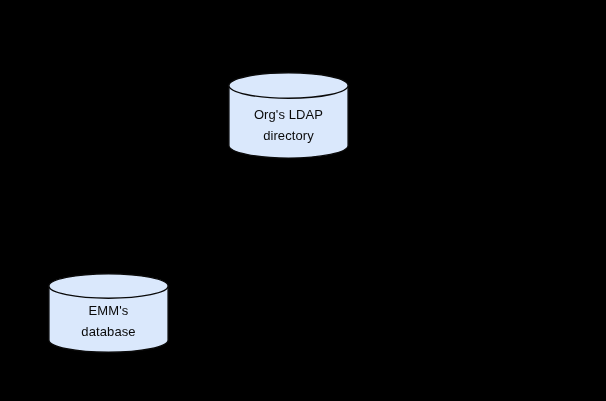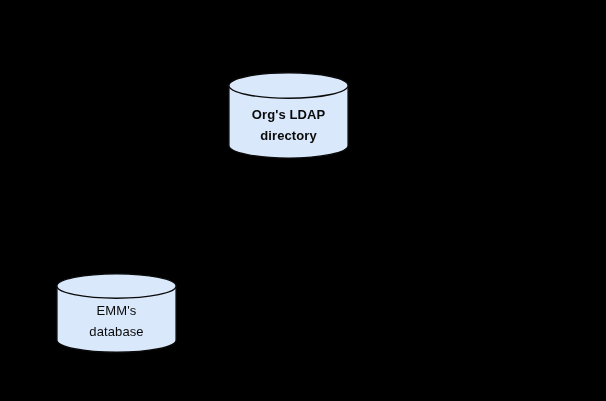--- a/index.html
+++ b/index.html
@@ -40,23 +40,23 @@
     font-family: "Liberation Sans", sans-serif;
     font-size: 13px;
     line-height: 21px;
     letter-spacing: 0.1px;
     white-space: pre-line;
     pointer-events: none;
     user-select: none;
   }
   
   #cyl-ldap { left: 228px; top: 72px; width: 121px; height: 87px; }
-  #cyl-ldap .cyl-label { top: 32px; font-weight: bold; }
+  #cyl-ldap .cyl-label { top: 32px; }
   
-  #cyl-emm { left: 56px; top: 273px; width: 121px; height: 80px; }
+  #cyl-emm { left: 48px; top: 273px; width: 121px; height: 80px; }
   #cyl-emm .cyl-label { top: 27px; }
   
   #cyl-google { left: 413px; top: 275px; width: 121px; height: 81px; }
   #cyl-google .cyl-label { top: 38px; }
 </style>
 </head>
 <body>
 
 <div id="canvas">
 

